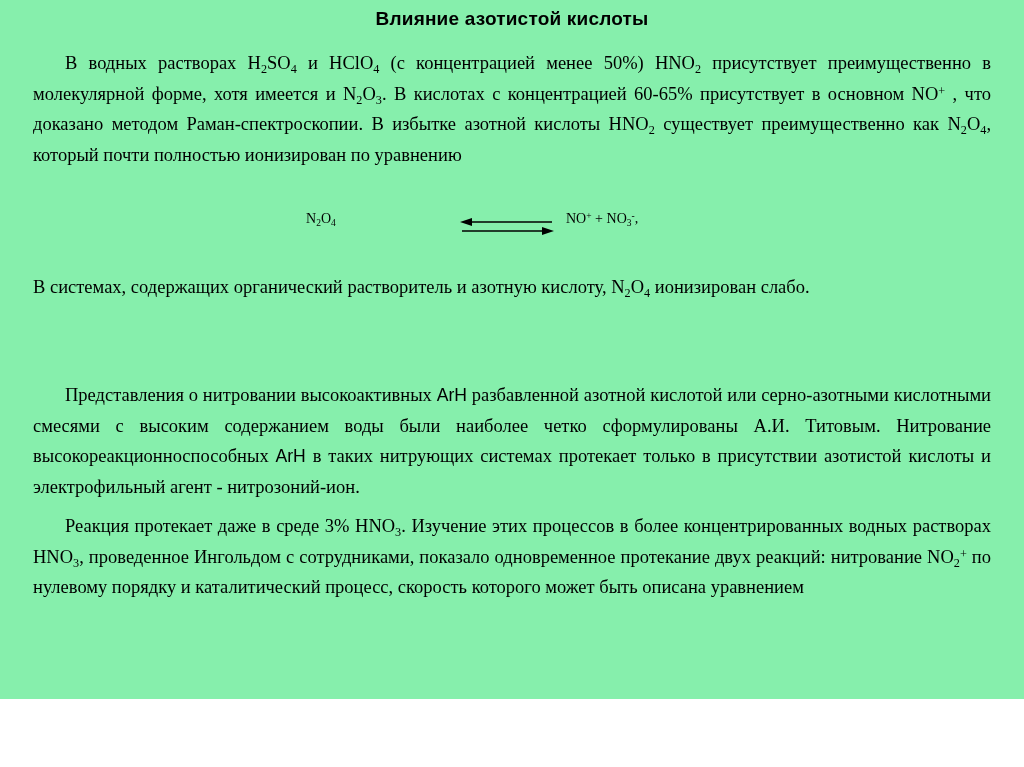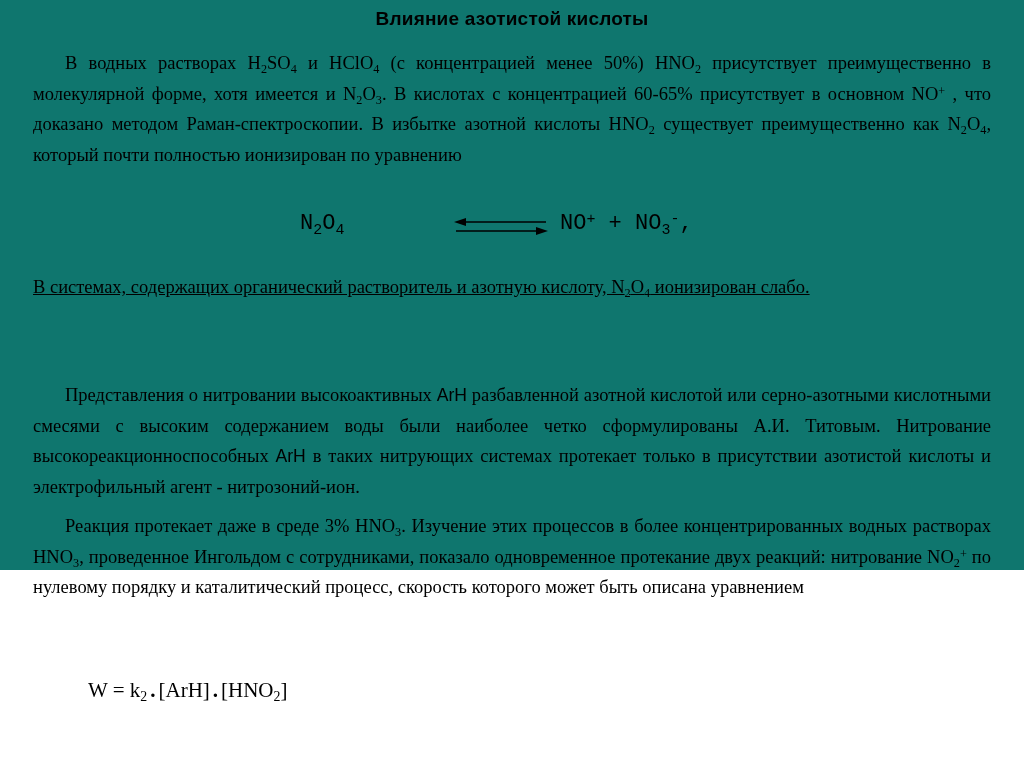--- a/index.html
+++ b/index.html
@@ -11,23 +11,23 @@
     width: 1024px;
     height: 767px;
     position: relative;
     overflow: hidden;
     font-family: "Liberation Serif", "DejaVu Serif", serif;
     color: #000000;
   }
 
   .slide {
     width: 1024px;
-    height: 570px;
+    height: 699px;
     position: relative;
-    background: #0f766e;
+    background: #86efac;
   }
 
   
   .title {
     position: absolute;
     top: 8px;
     left: 0;
     width: 1024px;
     text-align: center;
     font-family: "Liberation Sans", "DejaVu Sans", sans-serif;
@@ -50,21 +50,20 @@
     line-height: 30.5px;
     text-align: justify;
     text-justify: inter-word;
     color: #000000;
   }
   p.indent {
     text-indent: 32px;
   }
   p.noindent {
     text-indent: 0;
-    text-decoration: underline;
   }
 
   sub {
     font-size: 0.66em;
     line-height: 0;
     vertical-align: -0.3em;
   }
   sup {
     font-size: 0.66em;
     line-height: 0;
@@ -72,26 +71,26 @@
   }
 
   .sans {
     font-family: "Liberation Sans", "DejaVu Sans", sans-serif;
     font-size: 0.95em;
   }
 
   
   .equation-row {
     position: absolute;
-    left: 32px;
+    left: 38px;
     top: 205px;
     width: 958px;
     height: 46px;
-    font-family: Liberation Mono, monospace;
-    font-size: 22px;
+    font-family: Liberation Serif, serif;
+    font-size: 14px;
     color: #000000;
   }
   .eq-left {
     position: absolute;
     left: 268px;
     top: 6px;
   }
   .eq-right {
     position: absolute;
     left: 528px;
@@ -162,15 +161,14 @@
   </div>
 
   <div class="body-block" style="top: 380px;">
     <p class="para indent"><span>Представления о нитровании высокоактивных </span><span class="sans">ArH</span><span> разбавленной азотной кислотой или серно-азотными кислотными смесями с высоким содержанием воды были наиболее четко сформулированы А.И. Титовым. Нитрование высокореакционноспособных </span><span class="sans">ArH</span><span> в таких нитрующих системах протекает только в присутствии азотистой кислоты и электрофильный агент  - нитрозоний-ион.</span></p>
   </div>
 
   <div class="body-block" style="top: 511px;">
     <p class="para indent"><span>Реакция протекает даже в среде 3% HNO</span><sub>3</sub><span>. Изучение этих процессов в более концентрированных водных растворах HNO</span><sub>3</sub><span>, проведенное    Ингольдом с сотрудниками, показало одновременное протекание двух реакций: нитрование NO</span><sub>2</sub><sup>+</sup><span> по нулевому порядку и каталитический процесс, скорость которого может быть описана уравнением</span></p>
   </div>
 
-  <div class="formula"><span>W = k</span><sub>2</sub><span class="dot">.</span><span>[ArH]</span><span class="dot">.</span><span>[HNO</span><sub>2</sub><span>]</span></div>
 
 </div>
 
 </body></html>

